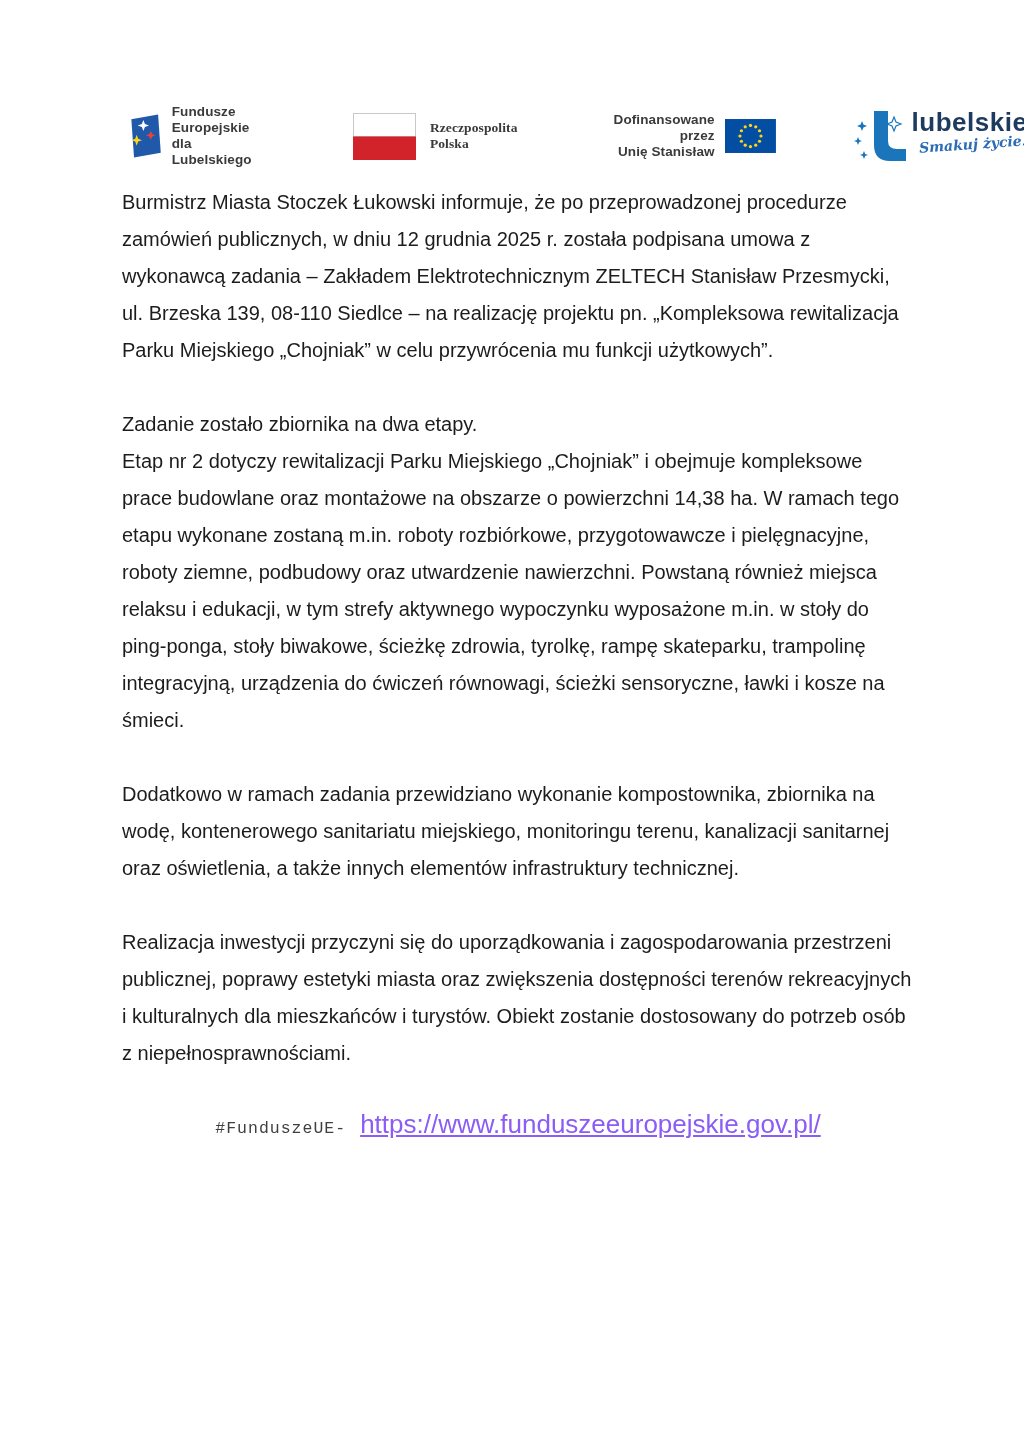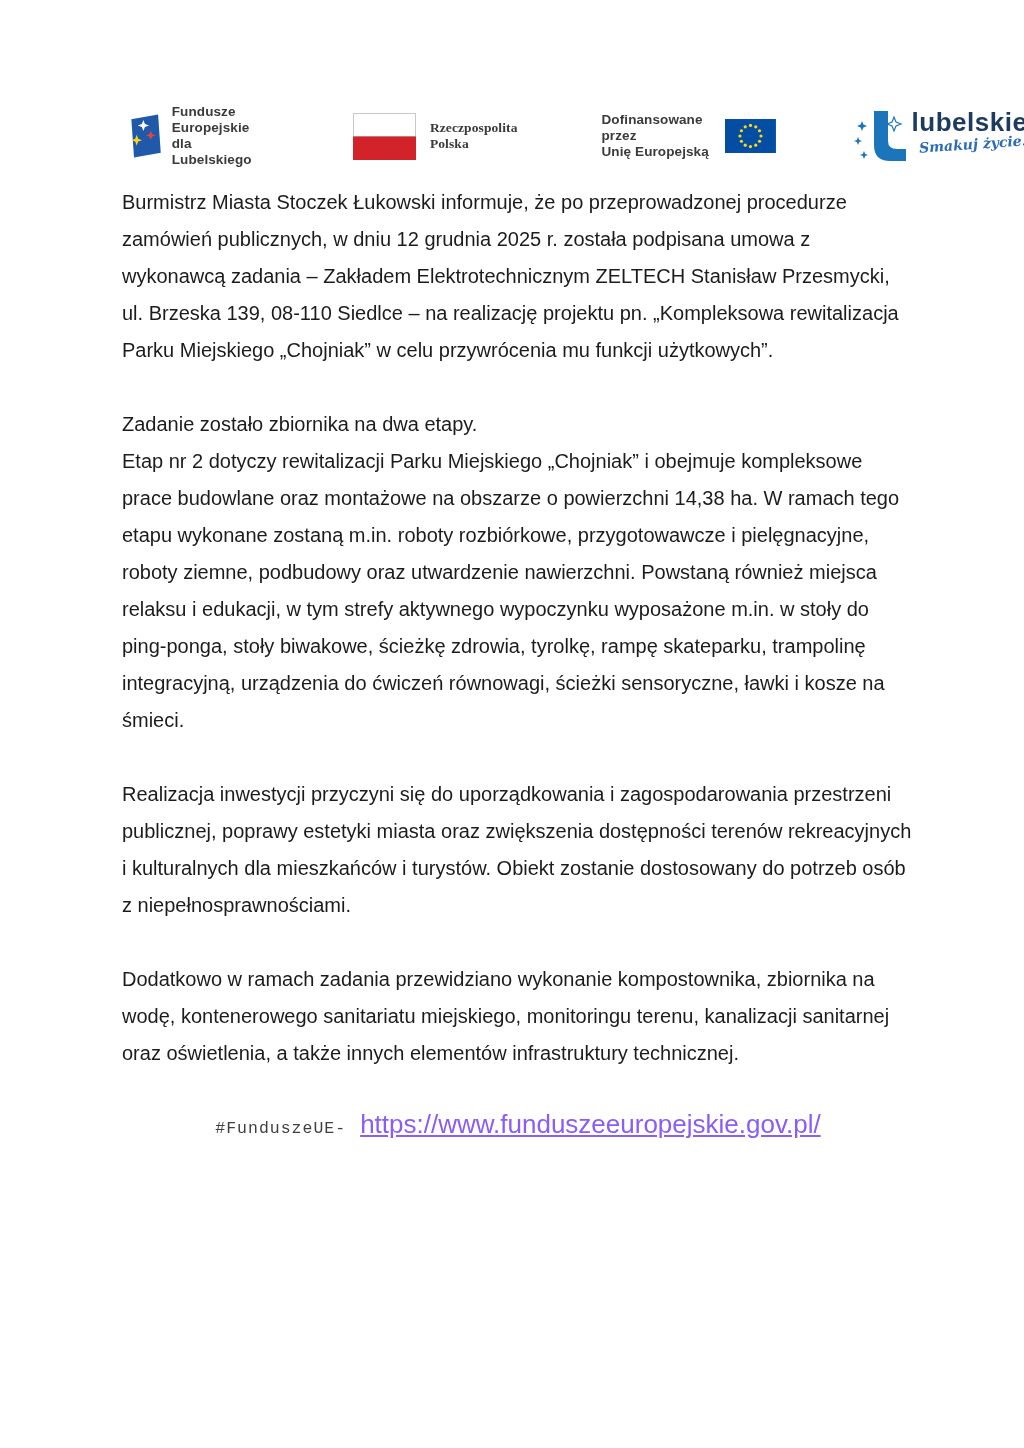--- a/index.html
+++ b/index.html
@@ -31,21 +31,21 @@
     font-weight:bold;
     font-size:13.5px;
     line-height:16px;
     color:#3a3a3a;
     letter-spacing:0.1px;
   }
   .fe-group .logo-caption{margin-left:11px;}
   .pl-group{margin-left:84px;}
   .pl-group .logo-caption{margin-left:14px;font-family:Liberation Serif, serif;}
   .eu-group{margin-left:84px;}
-  .eu-group .logo-caption{margin-right:10px;}
+  .eu-group .logo-caption{text-align:right;margin-right:10px;}
   .divider{
     width:3px;height:44px;
     background:#6d6d6d;
     margin:0 38px 0 40px;
   }
   .lub-group{position:relative;display:flex;align-items:flex-start;}
   .lub-text{display:flex;flex-direction:column;margin-left:6px;margin-top:2px;}
   .lub-name{
     font-size:26px;
     font-weight:bold;
@@ -121,21 +121,21 @@
       </svg>
       <div class="logo-caption">
         <div>Rzeczpospolita</div>
         <div>Polska</div>
       </div>
     </div>
 
     <div class="logo-group eu-group">
       <div class="logo-caption">
         <div>Dofinansowane przez</div>
-        <div>Unię Europejską</div>
+        <div>Unię Stanisław</div>
       </div>
       <svg width="63" height="42" viewBox="0 0 63 42">
         <rect x="0" y="0" width="63" height="42" fill="#034ea2"></rect>
         <g fill="#ffd617">
           <circle cx="44.5" cy="21" r="2"></circle>
           <circle cx="42.7" cy="27.5" r="2"></circle>
           <circle cx="38" cy="32.3" r="2"></circle>
           <circle cx="31.5" cy="34" r="2"></circle>
           <circle cx="25" cy="32.3" r="2"></circle>
           <circle cx="20.3" cy="27.5" r="2"></circle>
@@ -166,22 +166,22 @@
         <span class="lub-tagline">Smakuj życie!</span>
       </div>
     </div>
 
   </div>
 
   <div class="doc-body">
     <p class="para gap-after">Burmistrz Miasta Stoczek Łukowski informuje, że po przeprowadzonej procedurze zamówień publicznych, w dniu 12 grudnia 2025 r. została podpisana umowa z wykonawcą zadania – Zakładem Elektrotechnicznym ZELTECH Stanisław Przesmycki, ul. Brzeska 139, 08-110 Siedlce – na realizację projektu pn. „Kompleksowa rewitalizacja Parku Miejskiego „Chojniak” w celu przywrócenia mu funkcji użytkowych”.</p>
     <p class="para">Zadanie zostało zbiornika na dwa etapy.</p>
     <p class="para gap-after">Etap nr 2 dotyczy rewitalizacji Parku Miejskiego „Chojniak” i obejmuje kompleksowe prace budowlane oraz montażowe na obszarze o powierzchni 14,38 ha. W ramach tego etapu wykonane zostaną m.in. roboty rozbiórkowe, przygotowawcze i pielęgnacyjne, roboty ziemne, podbudowy oraz utwardzenie nawierzchni. Powstaną również miejsca relaksu i edukacji, w tym strefy aktywnego wypoczynku wyposażone m.in. w stoły do ping-ponga, stoły biwakowe, ścieżkę zdrowia, tyrolkę, rampę skateparku, trampolinę integracyjną, urządzenia do ćwiczeń równowagi, ścieżki sensoryczne, ławki i kosze na śmieci.</p>
+    <p class="para gap-after">Dodatkowo w ramach zadania przewidziano wykonanie kompostownika, zbiornika na wodę, kontenerowego sanitariatu miejskiego, monitoringu terenu, kanalizacji sanitarnej oraz oświetlenia, a także innych elementów infrastruktury technicznej.</p>
     <p class="para gap-after">Realizacja inwestycji przyczyni się do uporządkowania i zagospodarowania przestrzeni publicznej, poprawy estetyki miasta oraz zwiększenia dostępności terenów rekreacyjnych i kulturalnych dla mieszkańców i turystów. Obiekt zostanie dostosowany do potrzeb osób z niepełnosprawnościami.</p>
-    <p class="para gap-after">Dodatkowo w ramach zadania przewidziano wykonanie kompostownika, zbiornika na wodę, kontenerowego sanitariatu miejskiego, monitoringu terenu, kanalizacji sanitarnej oraz oświetlenia, a także innych elementów infrastruktury technicznej.</p>
   </div>
 
   <div class="footer">
     <span class="hashtag">#FunduszeUE-</span>
     <a class="footer-link" href="#">https://www.funduszeeuropejskie.gov.pl/</a>
   </div>
 
 </div>
 
 </body></html>

